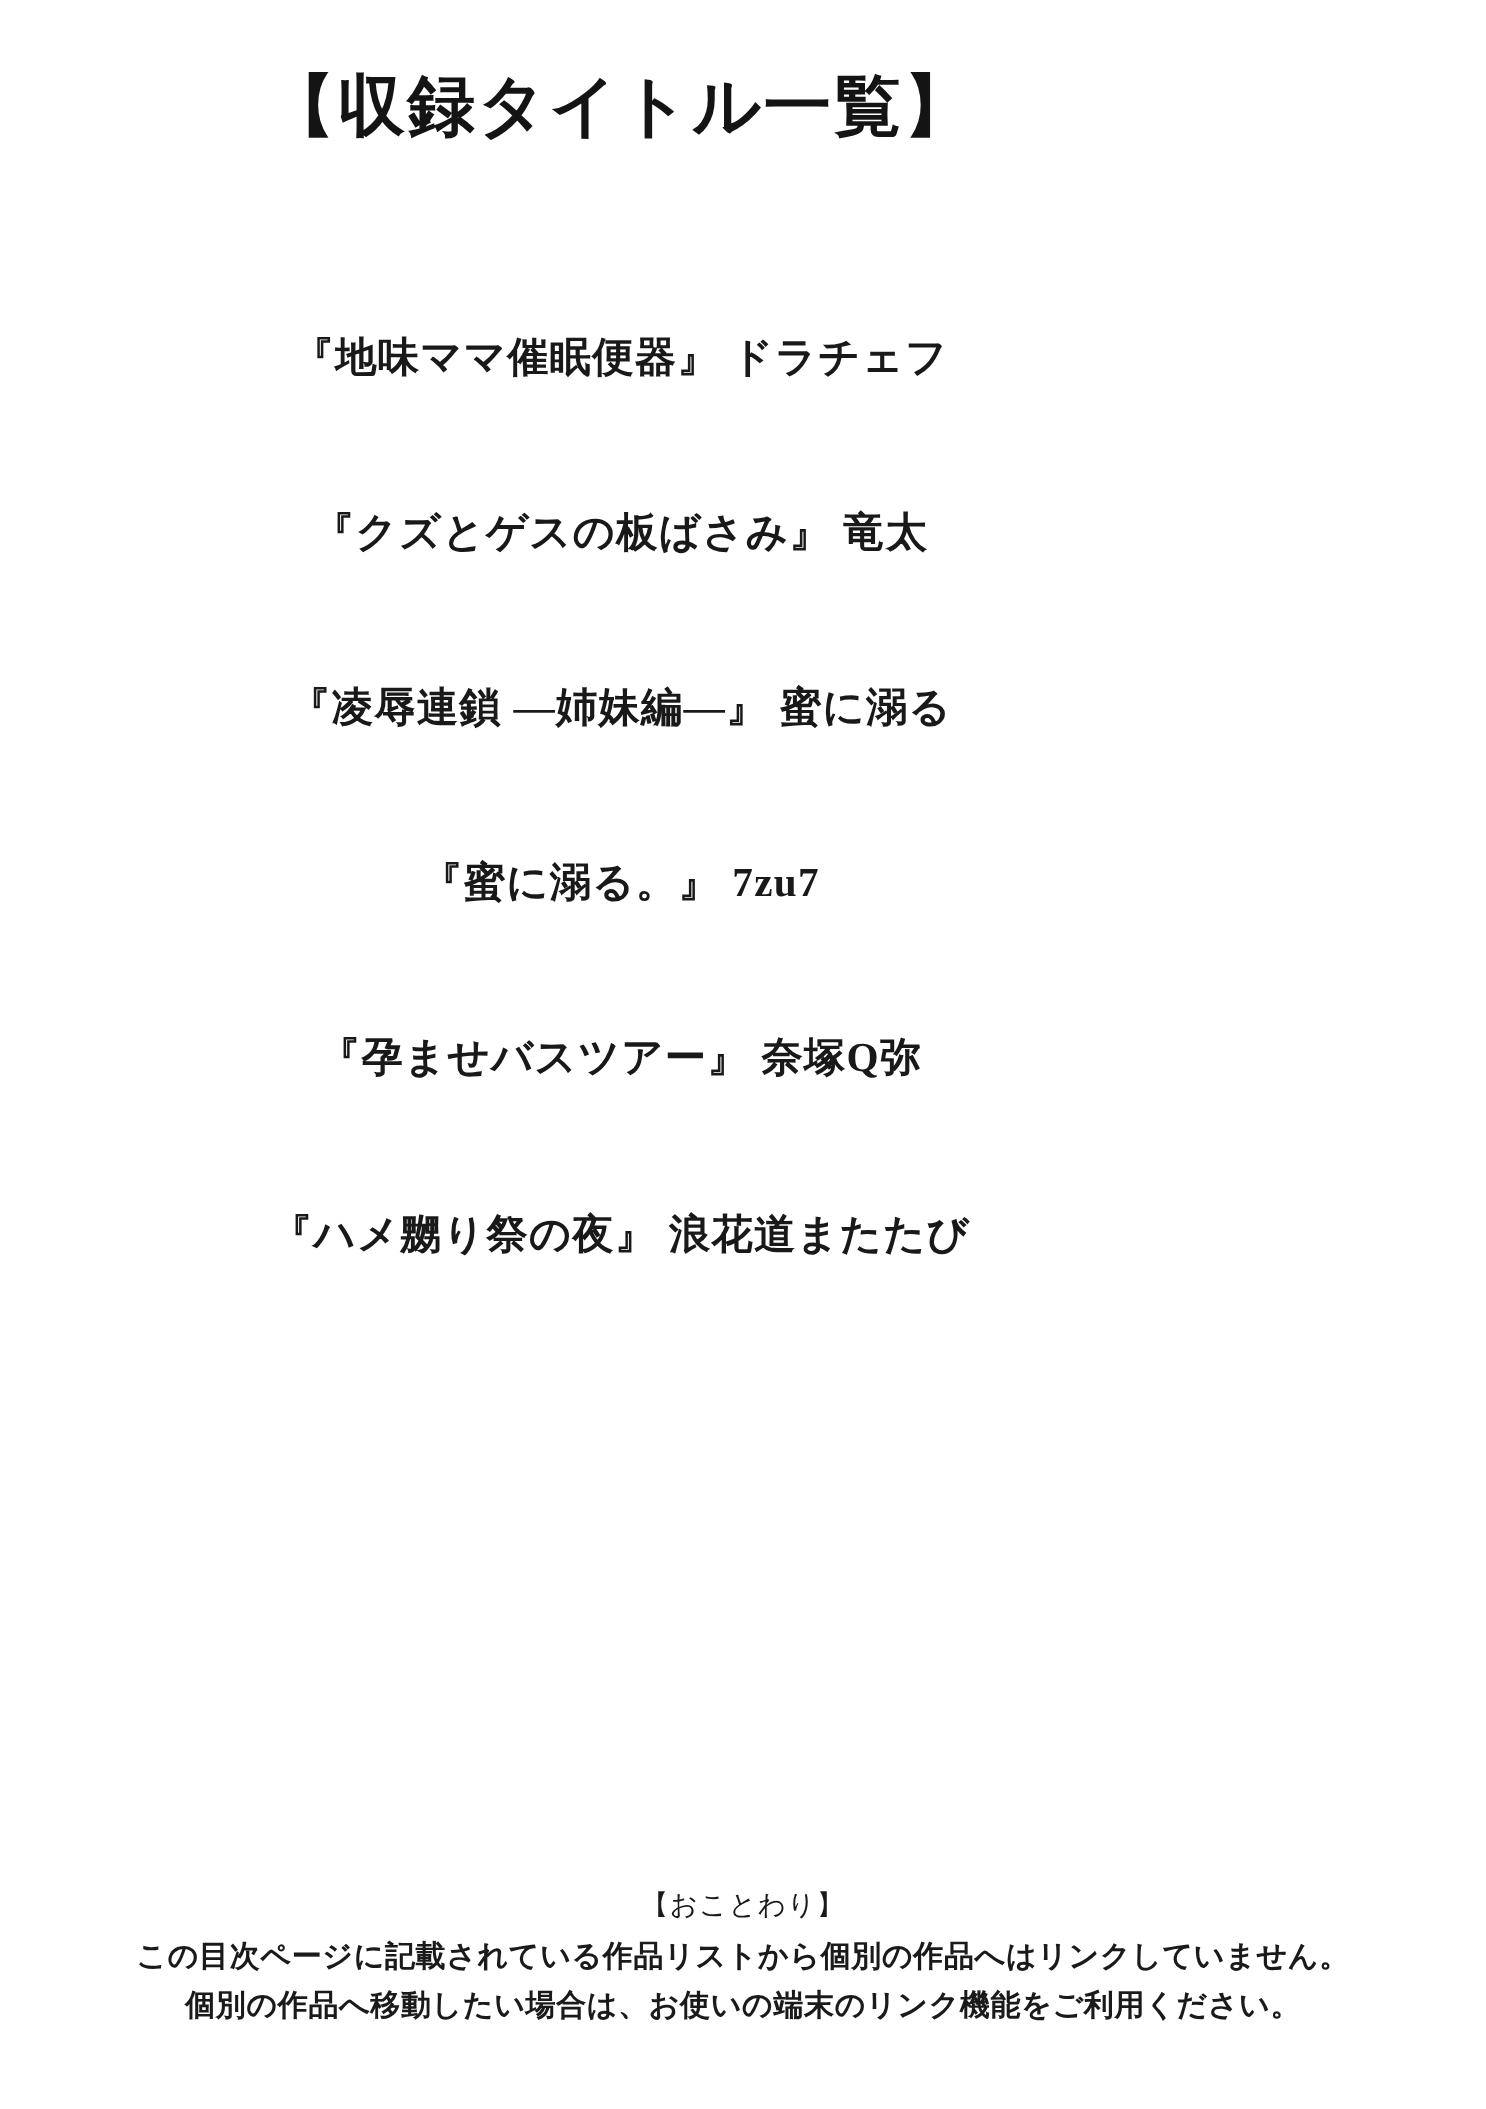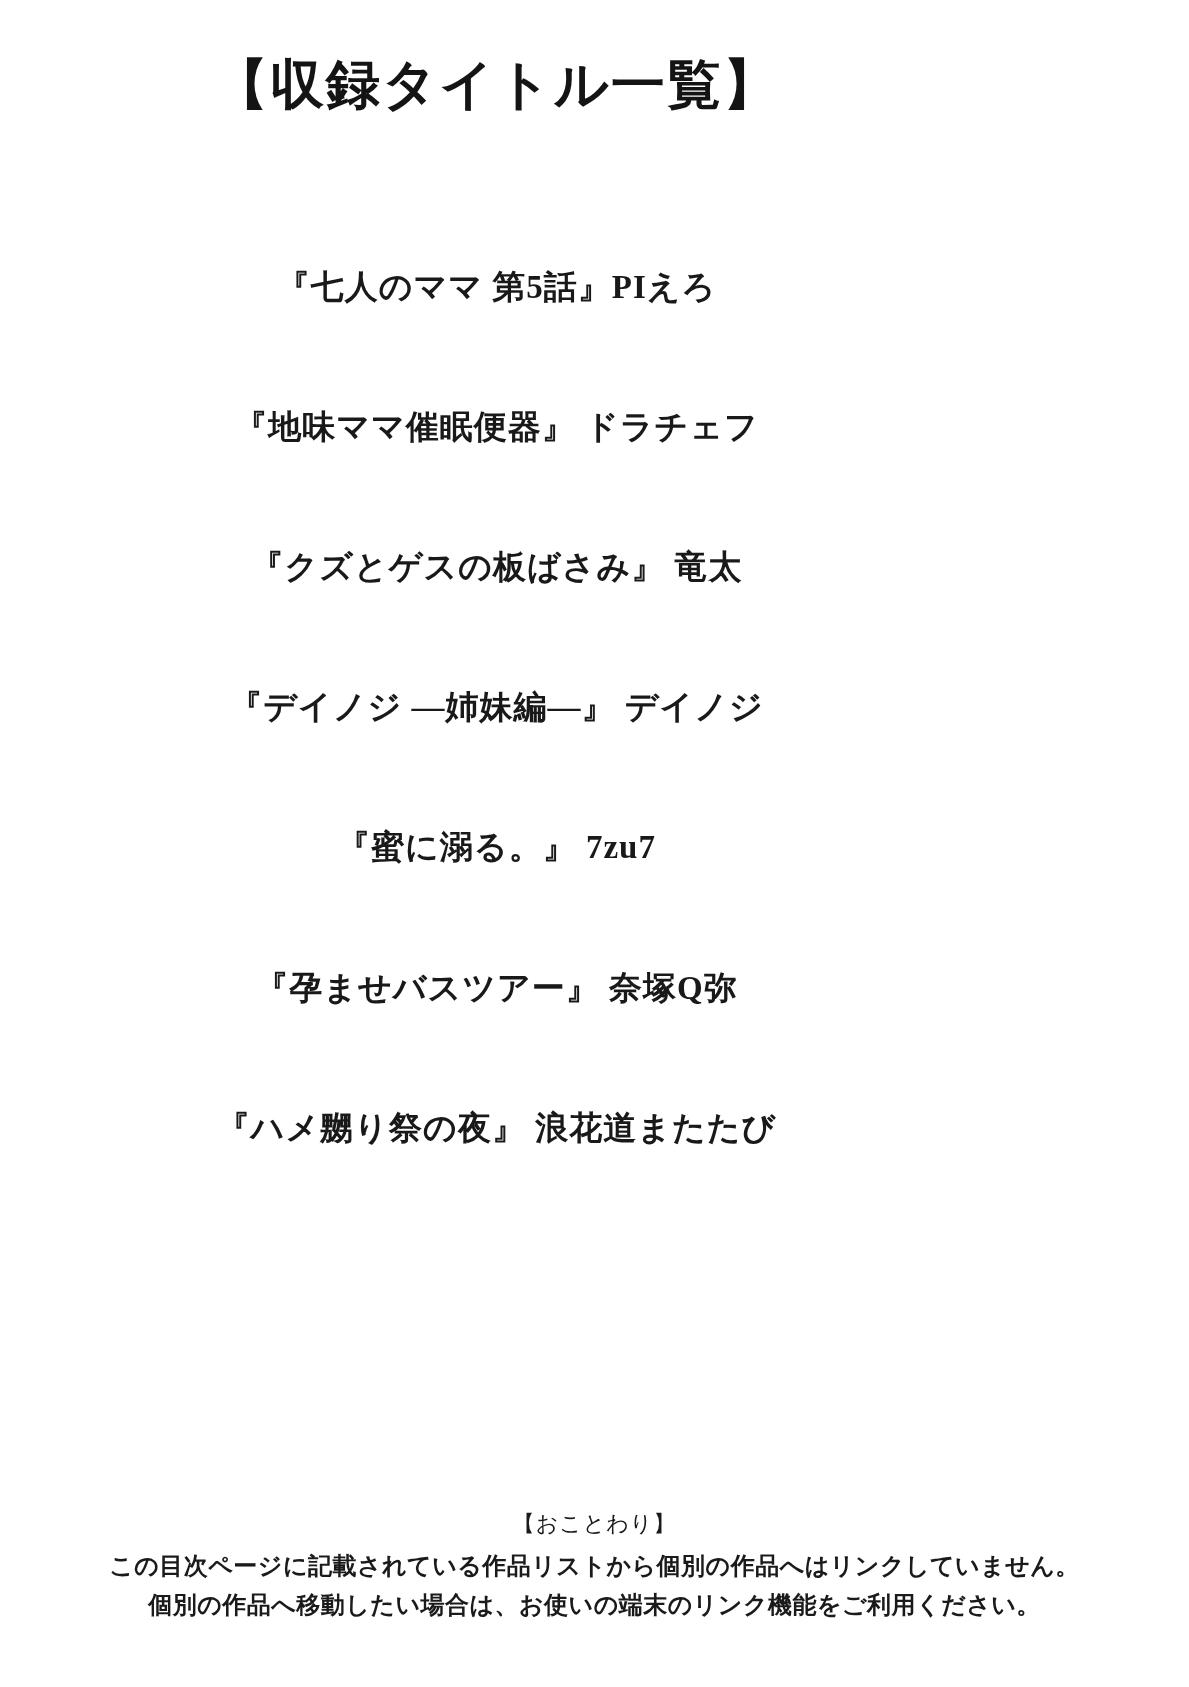--- a/index.html
+++ b/index.html
@@ -78,24 +78,23 @@
   }
 </style>
 </head>
 <body>
 
 <div class="page">
 
   <h1 class="page-title">【収録タイトル一覧】</h1>
 
   <div class="title-list">
-    <div class="title-entry">『七人のママ 第5話』PIえろ</div>
     <div class="title-entry">『地味ママ催眠便器』 ドラチェフ</div>
     <div class="title-entry">『クズとゲスの板ばさみ』 竜太</div>
-    <div class="title-entry">『デイノジ ―姉妹編―』 デイノジ</div>
+    <div class="title-entry">『凌辱連鎖 ―姉妹編―』 蜜に溺る</div>
     <div class="title-entry">『蜜に溺る。』 7zu7</div>
     <div class="title-entry">『孕ませバスツアー』 奈塚Q弥</div>
     <div class="title-entry">『ハメ嬲り祭の夜』 浪花道またたび</div>
   </div>
 
   <div class="notice">
     <div class="notice-heading">【おことわり】</div>
     <div class="notice-line">この目次ページに記載されている作品リストから個別の作品へはリンクしていません。</div>
     <div class="notice-line">個別の作品へ移動したい場合は、お使いの端末のリンク機能をご利用ください。</div>
   </div>

